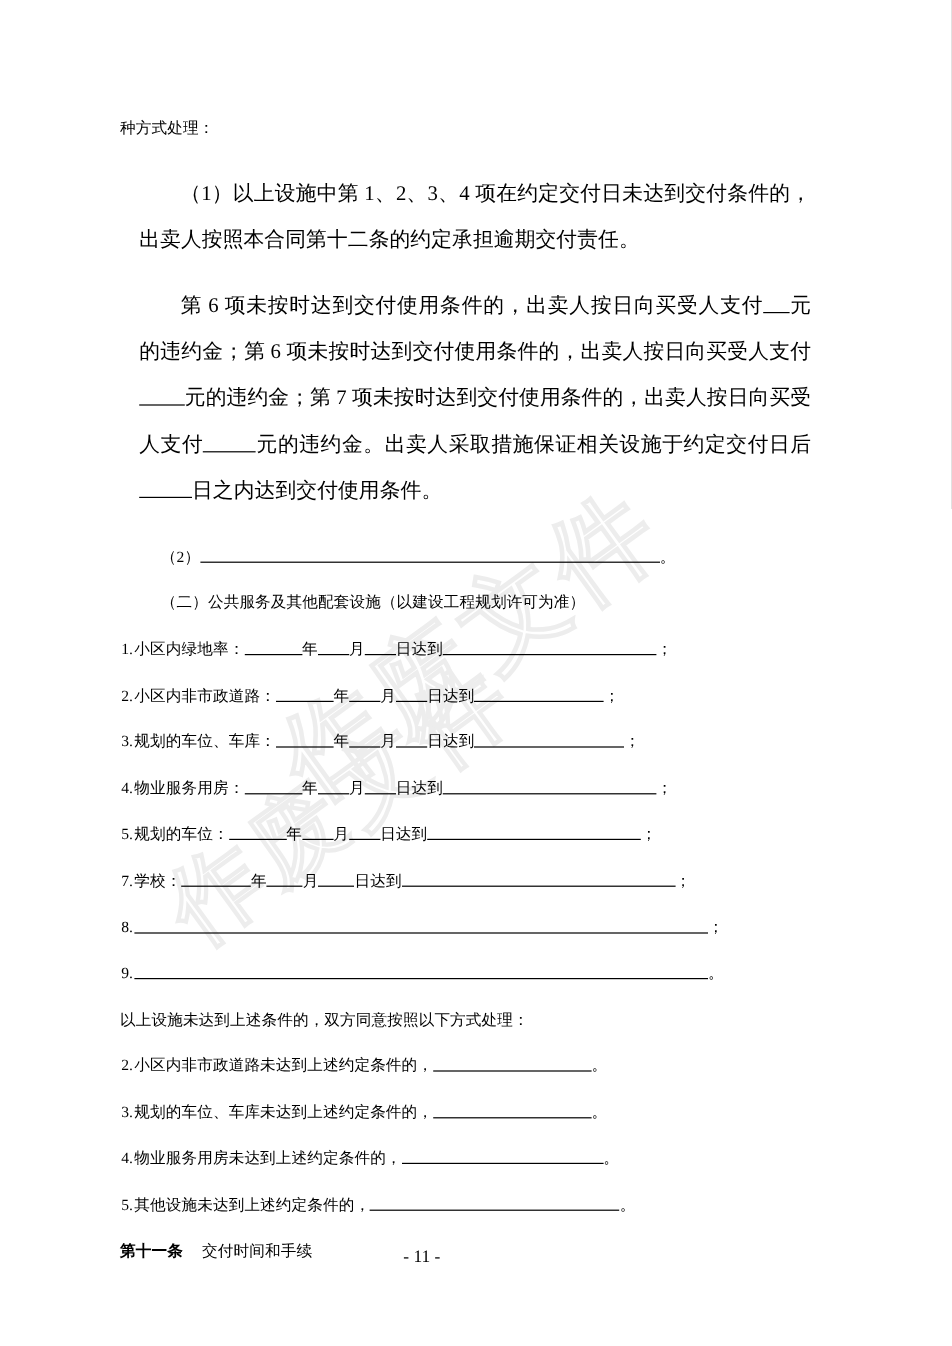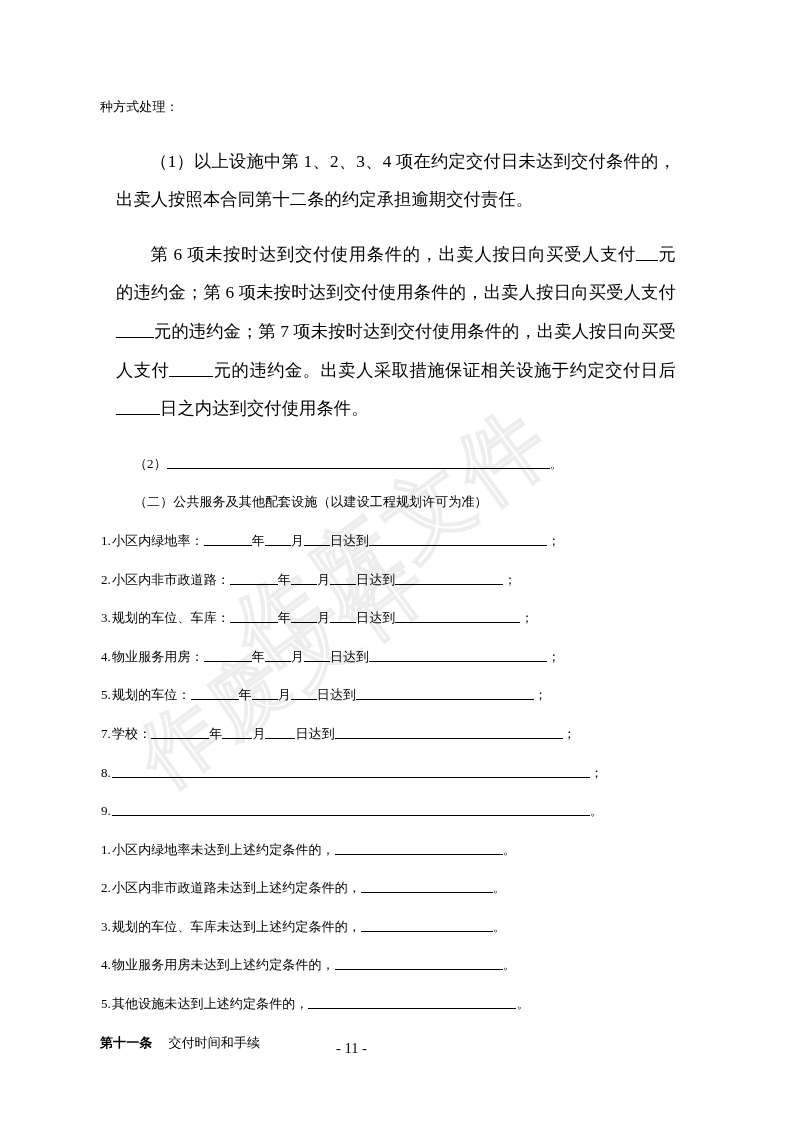--- a/index.html
+++ b/index.html
@@ -171,24 +171,24 @@
     </p>
 
     <p class="line">
       <span class="num">8.</span><span class="ul" style="width:478px;"></span><span>；</span>
     </p>
 
     <p class="line">
       <span class="num">9.</span><span class="ul" style="width:478px;"></span><span>。</span>
     </p>
 
-
-    <p class="line">
-      <span class="num">1.</span><span>小区内绿地率未达到上述约定条件的，</span><span class="ul" style="width:168px;"></span><span>。</span>
-    </p>
+    <p class="line">
+      <span>以上设施未达到上述条件的，双方同意按照以下方式处理：</span>
+    </p>
+
 
     <p class="line">
       <span class="num">2.</span><span>小区内非市政道路未达到上述约定条件的，</span><span class="ul" style="width:132px;"></span><span>。</span>
     </p>
 
     <p class="line">
       <span class="num">3.</span><span>规划的车位、车库未达到上述约定条件的，</span><span class="ul" style="width:132px;"></span><span>。</span>
     </p>
 
     <p class="line">

